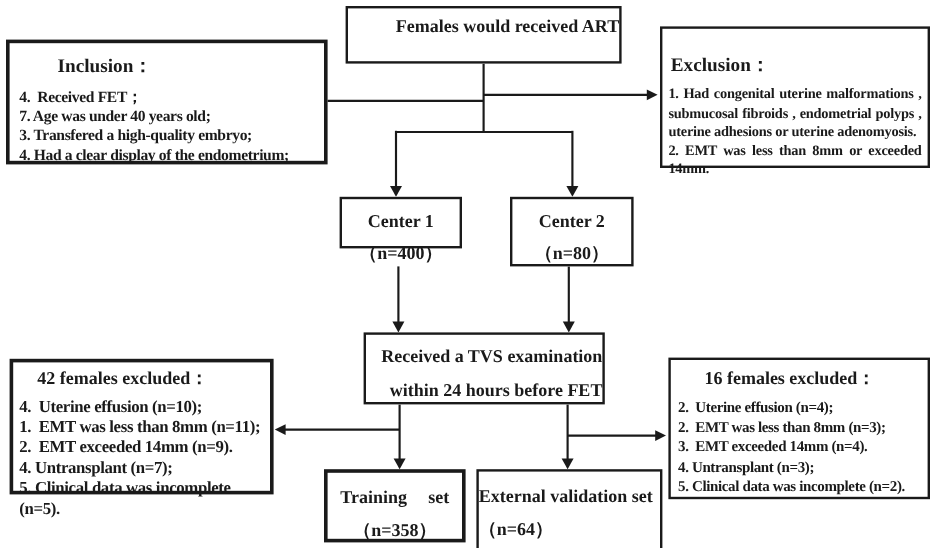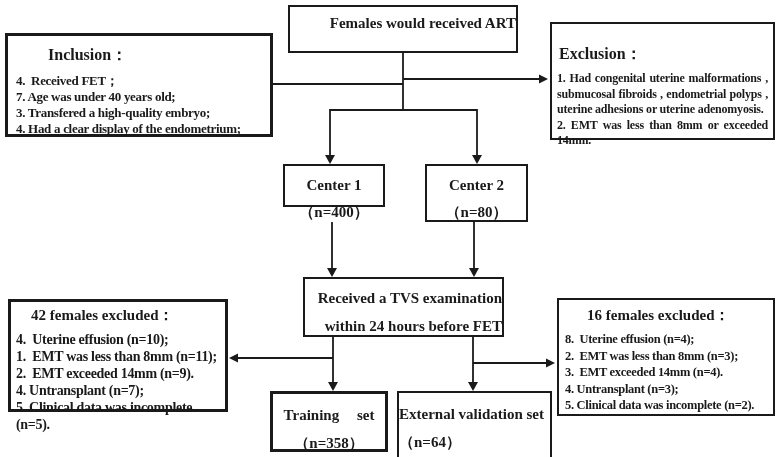--- a/index.html
+++ b/index.html
@@ -152,21 +152,21 @@
     <div class="ex42-title">42 females excluded：</div>
     <div class="ex42-item">4.  Uterine effusion (n=10);</div>
     <div class="ex42-item">1.  EMT was less than 8mm (n=11);</div>
     <div class="ex42-item">2.  EMT exceeded 14mm (n=9).</div>
     <div class="ex42-item">4. Untransplant (n=7);</div>
     <div class="ex42-item">5. Clinical data was incomplete (n=5).</div>
   </div>
 
   <div class="box" id="box16">
     <div class="ex16-title">16 females excluded：</div>
-    <div class="ex16-item">8.  Uterine effusion (n=4);</div>
+    <div class="ex16-item">2.  Uterine effusion (n=4);</div>
     <div class="ex16-item">2.  EMT was less than 8mm (n=3);</div>
     <div class="ex16-item">3.  EMT exceeded 14mm (n=4).</div>
     <div class="ex16-item">4. Untransplant (n=3);</div>
     <div class="ex16-item">5. Clinical data was incomplete (n=2).</div>
   </div>
 
   <div class="box thick" id="training-box">
     <div class="training-label">Training set</div>
     <div>（n=358）</div>
   </div>

